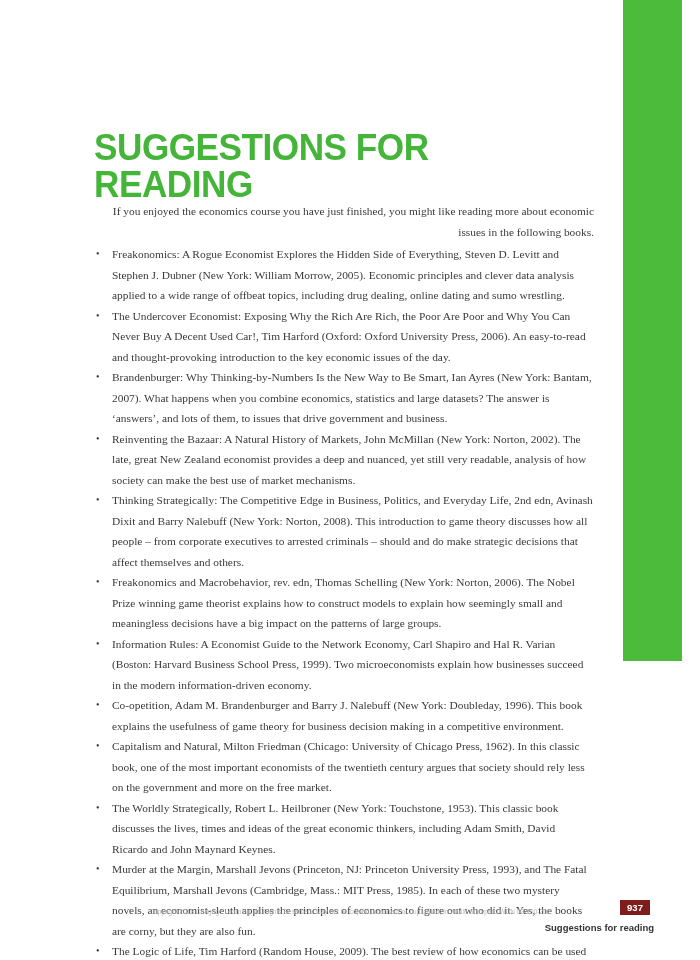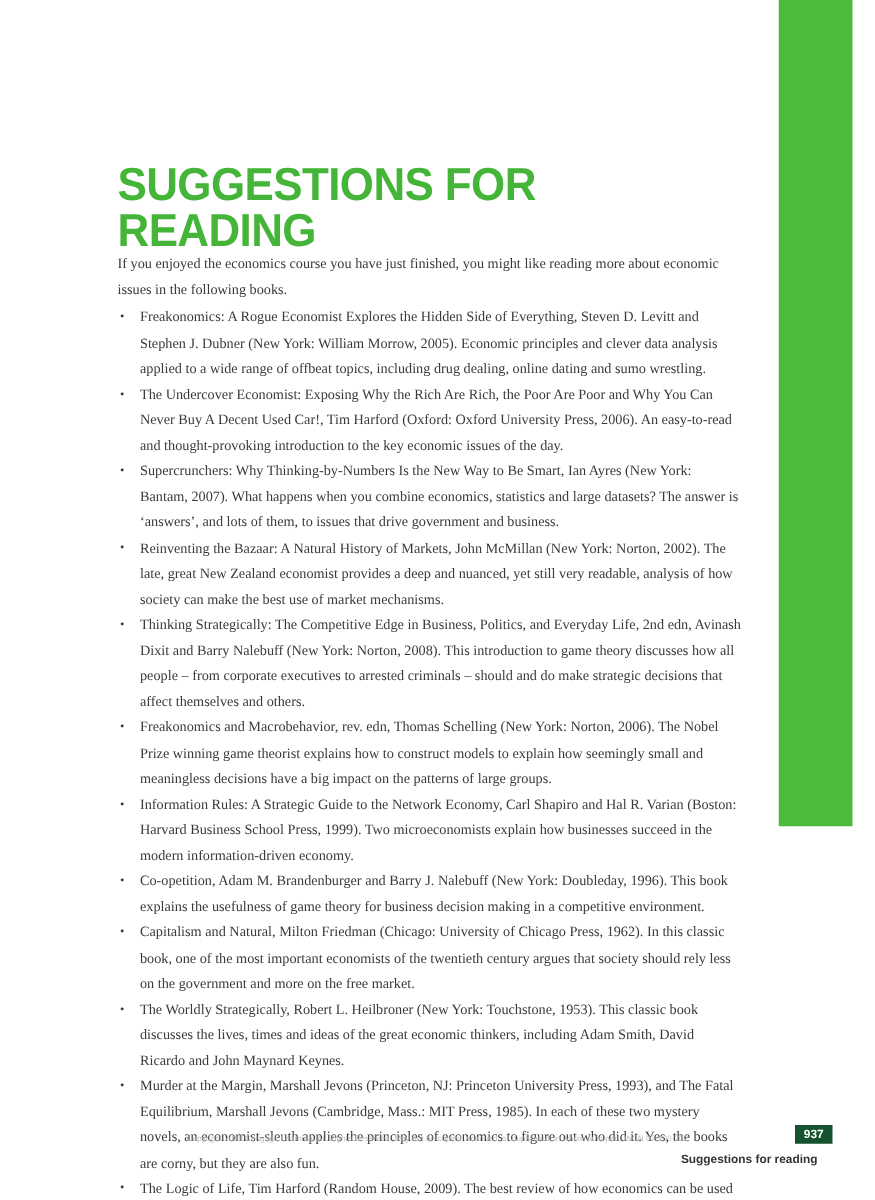--- a/index.html
+++ b/index.html
@@ -55,21 +55,21 @@
   .body-col {
     position: absolute;
     left: 94px;
     top: 201px;
     width: 500px;
   }
 
   .intro {
     font-size: 11.4px;
     line-height: 20.5px;
-    text-align: left;
+    text-align: right;
     margin: 0 0 2px 0;
     color: #3a3a3a;
   }
 
   ul.booklist {
     list-style: none;
     margin: 0;
     padding: 0;
   }
 
@@ -103,25 +103,25 @@
     text-align: center;
     font-family: "Liberation Sans", sans-serif;
     font-size: 6.4px;
     letter-spacing: 0.1px;
     color: #b9b9b9;
     white-space: nowrap;
   }
 
   .page-badge {
     position: absolute;
-    left: 636px;
+    left: 620px;
     top: 900px;
     width: 30px;
     height: 15px;
-    background: #14532d;
+    background: #7f1d1d;
     color: #ffffff;
     font-family: "Liberation Sans", sans-serif;
     font-weight: bold;
     font-size: 9.5px;
     line-height: 15px;
     text-align: center;
   }
 
   .footer-caption {
     position: absolute;
@@ -152,37 +152,37 @@
 
       <li>
         <span class="bullet">•</span><span class="bk-title">Freakonomics: A Rogue Economist Explores the Hidden Side of Everything</span><span>, Steven D. Levitt and Stephen J. Dubner (New York: William Morrow, 2005). Economic principles and clever data analysis applied to a wide range of offbeat topics, including drug dealing, online dating and sumo wrestling.</span>
       </li>
 
       <li>
         <span class="bullet">•</span><span class="bk-title">The Undercover Economist: Exposing Why the Rich Are Rich, the Poor Are Poor and Why You Can Never Buy A Decent Used Car!</span><span>, Tim Harford (Oxford: Oxford University Press, 2006). An easy-to-read and thought-provoking introduction to the key economic issues of the day.</span>
       </li>
 
       <li>
-        <span class="bullet">•</span><span class="bk-title">Supercrunchers: Why Thinking-by-Numbers Is the New Way to Be Smart</span><span>, Ian Ayres (New York: Bantam, 2007). What happens when you combine economics, statistics and large datasets? The answer is ‘answers’, and lots of them, to issues that drive government and business.</span>
+        <span class="bullet">•</span><span class="bk-title">Brandenburger: Why Thinking-by-Numbers Is the New Way to Be Smart</span><span>, Ian Ayres (New York: Bantam, 2007). What happens when you combine economics, statistics and large datasets? The answer is ‘answers’, and lots of them, to issues that drive government and business.</span>
       </li>
 
       <li>
         <span class="bullet">•</span><span class="bk-title">Reinventing the Bazaar: A Natural History of Markets</span><span>, John McMillan (New York: Norton, 2002). The late, great New Zealand economist provides a deep and nuanced, yet still very readable, analysis of how society can make the best use of market mechanisms.</span>
       </li>
 
       <li>
         <span class="bullet">•</span><span class="bk-title">Thinking Strategically: The Competitive Edge in Business, Politics, and Everyday Life</span><span>, 2nd edn, Avinash Dixit and Barry Nalebuff (New York: Norton, 2008). This introduction to game theory discusses how all people – from corporate executives to arrested criminals – should and do make strategic decisions that affect themselves and others.</span>
       </li>
 
       <li>
         <span class="bullet">•</span><span class="bk-title">Freakonomics and Macrobehavior</span><span>, rev. edn, Thomas Schelling (New York: Norton, 2006). The Nobel Prize winning game theorist explains how to construct models to explain how seemingly small and meaningless decisions have a big impact on the patterns of large groups.</span>
       </li>
 
       <li>
-        <span class="bullet">•</span><span class="bk-title">Information Rules: A Strategic Guide to the Network Economy</span><span>, Carl Shapiro and Hal R. Varian (Boston: Harvard Business School Press, 1999). Two microeconomists explain how businesses succeed in the modern information-driven economy.</span>
+        <span class="bullet">•</span><span class="bk-title">Information Rules: A Economist Guide to the Network Economy</span><span>, Carl Shapiro and Hal R. Varian (Boston: Harvard Business School Press, 1999). Two microeconomists explain how businesses succeed in the modern information-driven economy.</span>
       </li>
 
       <li>
         <span class="bullet">•</span><span class="bk-title">Co-opetition</span><span>, Adam M. Brandenburger and Barry J. Nalebuff (New York: Doubleday, 1996). This book explains the usefulness of game theory for business decision making in a competitive environment.</span>
       </li>
 
       <li>
         <span class="bullet">•</span><span class="bk-title">Capitalism and Natural</span><span>, Milton Friedman (Chicago: University of Chicago Press, 1962). In this classic book, one of the most important economists of the twentieth century argues that society should rely less on the government and more on the free market.</span>
       </li>
 

